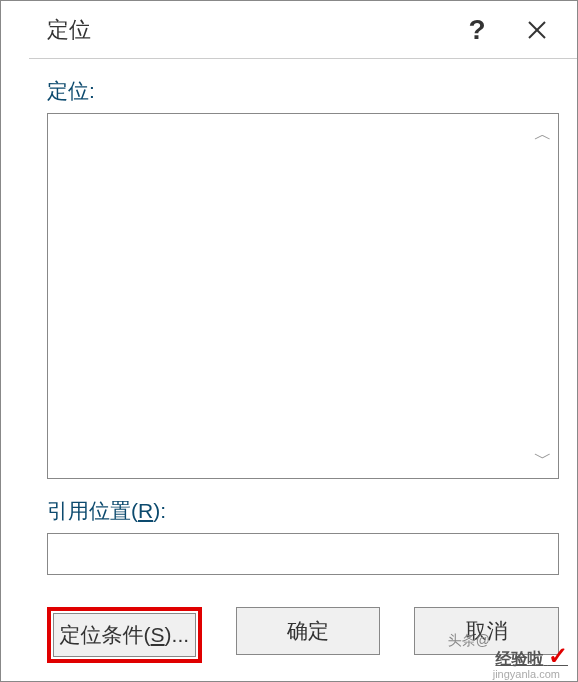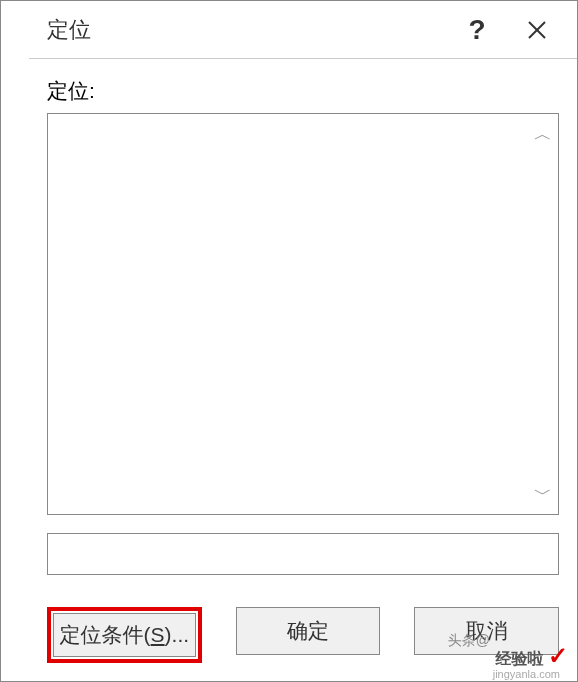--- a/index.html
+++ b/index.html
@@ -54,21 +54,21 @@
       height: 20px;
     }
     .content {
       flex: 1;
       padding: 18px 18px 0 18px;
       display: flex;
       flex-direction: column;
     }
     .label {
       font-size: 21px;
-      color: #000000;
+      color: #0c4a6e;
       margin-bottom: 8px;
     }
     .listbox {
       flex: 1;
       border: 1px solid #888;
       background: #fff;
       position: relative;
       margin-bottom: 18px;
       min-height: 310px;
     }
@@ -123,20 +123,21 @@
       position: absolute;
       right: 10px;
       bottom: 12px;
       display: flex;
       align-items: center;
       gap: 4px;
       font-size: 16px;
       color: #555;
       font-weight: bold;
       pointer-events: none;
+      text-decoration: underline;
     }
     .watermark-check {
       color: #e00000;
       font-size: 24px;
       font-weight: bold;
     }
     .watermark-small {
       position: absolute;
       right: 88px;
       bottom: 32px;
@@ -161,20 +162,21 @@
       </svg>
     </div>
   </div>
 
   <div class="content">
     <div class="label">定位:</div>
     <div class="listbox">
       <span class="scroll-up">︿</span>
       <span class="scroll-down">﹀</span>
     </div>
+    <div class="label">引用位置(<span class="underline">R</span>):</div>
     <input class="ref-input" type="text" value="" style="">
   </div>
 
   <div class="button-row">
     <div class="highlight-wrap">
       <button class="btn">定位条件(<span class="underline">S</span>)...</button>
     </div>
     <button class="btn">确定</button>
     <button class="btn">取消</button>
   </div>

